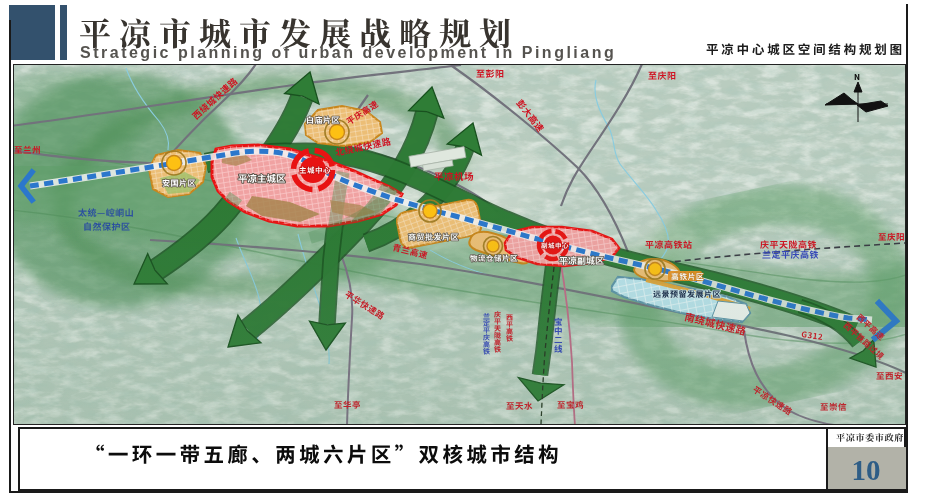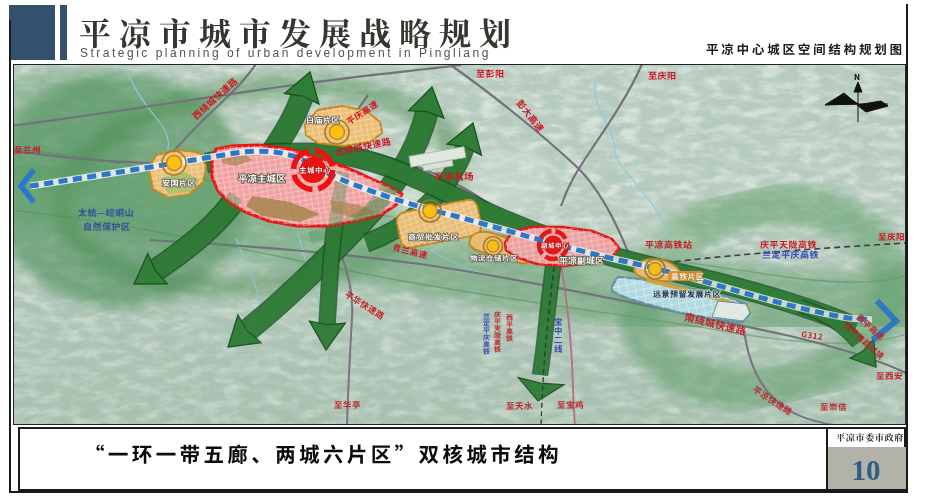--- a/index.html
+++ b/index.html
@@ -12,21 +12,21 @@
 
 <g transform="translate(79,45.5)">
       <path d="M5.4 -21.8 5.1 -21.7C6.2 -19.2 7.3 -16 7.4 -13.2C10.9 -9.8 14.7 -17.3 5.4 -21.8ZM23.2 -21.9C22.3 -18.4 21 -14.5 19.9 -12.1L20.3 -11.9C22.6 -13.8 25 -16.5 26.9 -19.5C27.6 -19.4 28.1 -19.7 28.2 -20.1ZM2.4 -24.5 2.7 -23.6H14V-10.2H1L1.3 -9.3H14V2.8H14.7C16.6 2.8 17.8 2 17.8 1.8V-9.3H30.1C30.6 -9.3 31 -9.4 31.1 -9.8C29.5 -11.1 27 -13 27 -13L24.7 -10.2H17.8V-23.6H28.9C29.3 -23.6 29.7 -23.7 29.8 -24.1C28.2 -25.4 25.7 -27.2 25.7 -27.2L23.4 -24.5Z M63.2 -7.9 62.9 -7.6C64.6 -5.6 66.6 -2.7 67.2 -0.1C70.9 2.5 73.7 -5 63.2 -7.9ZM57.6 -6.7 52.8 -8.5C51.9 -4.9 50 -1.6 48.2 0.4L48.5 0.8C51.6 -0.5 54.3 -2.7 56.4 -6.1C57.1 -6 57.5 -6.3 57.6 -6.7ZM56.9 -27.1 56.6 -26.9C57.5 -25.9 58.3 -24.2 58.3 -22.6C61.5 -20 65.2 -26.2 56.9 -27.1ZM67.5 -24.7 65.3 -21.9H49.4L49.6 -21H70.4C70.9 -21 71.2 -21.2 71.3 -21.5C69.9 -22.8 67.5 -24.7 67.5 -24.7ZM41.9 -25.9 41.6 -25.7C43 -24.1 44.4 -21.6 44.6 -19.5C48.1 -16.8 51.4 -23.9 41.9 -25.9ZM42.4 -6.9C42.1 -6.9 41 -6.9 41 -6.9V-6.3C41.6 -6.2 42.1 -6.1 42.6 -5.8C43.3 -5.3 43.5 -2.5 42.9 0.7C43.1 1.8 43.9 2.3 44.6 2.3C46.3 2.3 47.4 1.2 47.5 -0.3C47.6 -3 46.2 -4 46.2 -5.7C46.1 -6.5 46.4 -7.6 46.6 -8.5C47 -10 49 -16.1 50 -19.3L49.5 -19.4C44.2 -8.6 44.2 -8.6 43.4 -7.5C43.1 -6.9 42.9 -6.9 42.4 -6.9ZM51.9 -19.5V-8.6H52.5C54.3 -8.6 55.4 -9.2 55.4 -9.5V-10.4H58.2V-1.4C58.2 -1.1 58 -0.9 57.6 -0.9C57 -0.9 54.1 -1.1 54.1 -1.1V-0.6C55.6 -0.4 56.2 0 56.6 0.5C57.1 1 57.2 1.9 57.2 2.9C61.2 2.6 61.8 1.1 61.8 -1.3V-10.4H64.4V-8.9H65.1C66.9 -8.9 68.1 -9.5 68.1 -9.6V-16.9C68.8 -17 69.1 -17.2 69.3 -17.5L66 -19.9L64.3 -18H55.8ZM55.4 -11.3V-17.1H64.4V-11.3Z M92.4 -27.2 92.2 -27C93.2 -25.9 94.5 -24.1 94.9 -22.4C98.7 -20.1 101.7 -27.2 92.4 -27.2ZM107.1 -24.6 104.9 -21.8H81L81.3 -20.9H94V-16.6H89L85 -18.2V-1.6H85.6C87.1 -1.6 88.8 -2.4 88.8 -2.8V-15.6H94V2.9H94.8C96.8 2.9 98 2.1 98 1.9V-15.6H103.2V-5.9C103.2 -5.6 103 -5.4 102.6 -5.4C101.8 -5.4 99.2 -5.5 99.2 -5.5V-5.1C100.6 -4.9 101.2 -4.4 101.6 -3.9C102 -3.3 102.2 -2.5 102.3 -1.3C106.5 -1.7 107 -3.1 107 -5.6V-15C107.6 -15.2 108.1 -15.5 108.3 -15.7L104.6 -18.5L102.9 -16.6H98V-20.9H110.3C110.7 -20.9 111.1 -21 111.1 -21.4C109.6 -22.7 107.1 -24.6 107.1 -24.6Z M134.5 -13.7H137C136.9 -8.7 136.8 -6.3 136.3 -5.7C136.2 -5.6 136.1 -5.5 135.8 -5.5L133.5 -5.6C134.3 -8.3 134.5 -11.1 134.5 -13.5ZM146.8 -16.8C146.4 -14.7 145.8 -12.8 145.2 -11C144.6 -13.7 144.4 -16.6 144.3 -19.5H150.3C150.7 -19.5 151 -19.7 151.1 -20C150.5 -20.6 149.5 -21.4 148.8 -21.9C150.4 -22.7 150.5 -25.7 145.2 -25.8C145.4 -25.9 145.5 -26.1 145.5 -26.3L140.8 -26.8C140.8 -24.6 140.9 -22.5 140.9 -20.4H135L131 -21.9V-18.6C130.1 -19.6 129.2 -20.6 129.2 -20.6L127.7 -18.2V-25.2C128.5 -25.4 128.8 -25.7 128.9 -26.1L124.2 -26.6V-18.1H121.1L121.3 -17.2H124.2V-7.5C122.7 -7 121.4 -6.7 120.6 -6.5L122.6 -2.2C122.9 -2.4 123.3 -2.8 123.4 -3.2C126.7 -5.4 129.1 -7.3 130.8 -8.7C130.4 -4.7 129.2 -0.8 126.1 2.4L126.4 2.8C130.3 0.5 132.4 -2.4 133.4 -5.5V-5.2C134.3 -5 135 -4.6 135.4 -4.1C135.7 -3.7 135.8 -3 135.8 -2.3C136.9 -2.3 137.9 -2.5 138.6 -3.1C139.8 -4.2 140.1 -7 140.2 -13.2C140.8 -13.3 141.2 -13.5 141.4 -13.8L138.4 -16.3L136.7 -14.6H134.5V-19.5H141C141.2 -14.7 141.7 -10.2 142.9 -6.2C140.9 -2.8 138.3 -0.2 134.9 2L135.2 2.5C138.8 1 141.6 -1 143.9 -3.6C144.5 -2.2 145.2 -0.9 146 0.3C146.9 1.8 149.3 3.5 150.9 2.4C151.5 2 151.3 0.8 150.5 -1.2L151.2 -6.7L150.8 -6.7C150.3 -5.4 149.6 -3.8 149.2 -3C148.9 -2.5 148.7 -2.4 148.4 -3C147.5 -4.1 146.8 -5.4 146.3 -6.8C147.7 -9.1 148.8 -11.7 149.8 -14.8C150.6 -14.8 150.9 -15 151.1 -15.4ZM147.2 -21.9 146 -20.4H144.3C144.3 -22.1 144.3 -23.7 144.3 -25.4L144.8 -25.5C145.6 -24.7 146.5 -23.4 146.8 -22.1ZM127.7 -17.2H131V-13.5C131 -12.2 131 -10.8 130.9 -9.5L127.7 -8.5Z M172.4 -27.2 172.2 -27C173.2 -25.9 174.5 -24.1 174.9 -22.4C178.7 -20.1 181.7 -27.2 172.4 -27.2ZM187.1 -24.6 184.9 -21.8H161L161.3 -20.9H174V-16.6H169L165 -18.2V-1.6H165.6C167.1 -1.6 168.8 -2.4 168.8 -2.8V-15.6H174V2.9H174.8C176.8 2.9 178 2.1 178 1.9V-15.6H183.2V-5.9C183.2 -5.6 183 -5.4 182.6 -5.4C181.8 -5.4 179.2 -5.5 179.2 -5.5V-5.1C180.6 -4.9 181.2 -4.4 181.6 -3.9C182 -3.3 182.2 -2.5 182.3 -1.3C186.5 -1.7 187 -3.1 187 -5.6V-15C187.6 -15.2 188.1 -15.5 188.3 -15.7L184.6 -18.5L182.9 -16.6H178V-20.9H190.3C190.7 -20.9 191.1 -21 191.1 -21.4C189.6 -22.7 187.1 -24.6 187.1 -24.6Z M219.6 -26.2 219.4 -26C220.5 -24.5 221.8 -22.3 222.2 -20.3C225.6 -17.7 228.9 -24.4 219.6 -26.2ZM227.2 -21 225.1 -18.3H215.2C215.8 -20.6 216.3 -23.1 216.6 -25.5C217.4 -25.6 217.8 -25.9 217.9 -26.4L212.5 -27.2C212.3 -24.3 211.9 -21.3 211.3 -18.3H207.5C208.1 -20 208.9 -22.4 209.3 -23.9C210.2 -23.8 210.5 -24.2 210.7 -24.5L205.8 -25.9C205.4 -24.4 204.4 -20.9 203.6 -18.8C203.1 -18.5 202.7 -18.3 202.3 -18L206 -15.7L207.4 -17.3H211C209.4 -10.6 206.4 -4 200.8 0.8L201.2 1.1C206.5 -1.8 210 -5.9 212.4 -10.5C213.1 -8.3 214.2 -6 216.1 -4C213 -1.2 208.9 1 204 2.5L204.2 2.9C209.9 2 214.5 0.3 218.1 -2.1C220.4 -0.2 223.4 1.4 227.5 2.8C227.8 0.6 229.1 -0.4 231.1 -0.7L231.1 -1.1C226.9 -2 223.5 -3 220.8 -4.3C223.2 -6.4 225 -9 226.3 -11.9C227.1 -12 227.5 -12.1 227.7 -12.4L224.3 -15.7L222 -13.6H213.7C214.2 -14.8 214.6 -16.1 215 -17.3H230.1C230.6 -17.3 230.9 -17.5 231 -17.9C229.6 -19.1 227.2 -21 227.2 -21ZM213.3 -12.7H222.1C221.2 -10.1 219.7 -7.8 218 -5.8C215.3 -7.5 213.7 -9.4 212.8 -11.5Z M248.6 -20V-24.1H264.9V-20ZM256.8 -18 252.3 -18.5V-14.7H248.5L248.6 -16.8V-19H264.9V-17.8H265.5C266.7 -17.8 268.5 -18.4 268.5 -18.6V-23.5C269.2 -23.7 269.7 -23.9 269.9 -24.2L266.3 -26.9L264.6 -25.1H249.2L244.8 -26.6V-16.8C244.8 -10.3 244.4 -3.2 240.8 2.6L241.1 2.8C245.2 -0.3 247.1 -4.4 247.9 -8.5H250.8V-2.5C250.8 -1.9 250.6 -1.6 249.4 -0.9L251.6 3.1C251.8 2.9 252.1 2.7 252.3 2.4C255.2 0.5 257.7 -1.5 258.9 -2.5L258.8 -2.8L254.3 -1.6V-8.5H257.5C259.2 -2 262.7 1 268.3 2.9C268.8 1.1 269.8 -0.1 271.3 -0.5L271.4 -0.9C268.1 -1.4 265.1 -2.2 262.7 -3.6C264.5 -4.2 266.5 -4.9 267.8 -5.4C268.6 -5.2 268.9 -5.4 269.1 -5.7L265.2 -8.5C264.4 -7.5 263 -5.7 261.7 -4.3C260.2 -5.3 258.9 -6.7 258.1 -8.5H270.2C270.7 -8.5 271 -8.7 271.1 -9C269.8 -10.3 267.6 -12.1 267.6 -12.1L265.6 -9.4H263.5V-13.7H268.6C269 -13.7 269.3 -13.9 269.4 -14.2C268.2 -15.4 266.2 -17 266.2 -17L264.4 -14.7H263.5V-17.2C264.1 -17.3 264.4 -17.6 264.4 -18L259.9 -18.3V-14.7H255.9V-17.3C256.5 -17.4 256.7 -17.7 256.8 -18ZM248.1 -9.4C248.3 -10.9 248.4 -12.3 248.5 -13.7H252.3V-9.4ZM259.9 -9.4H255.9V-13.7H259.9Z M302.6 -25.7 302.3 -25.5C303.2 -24.2 304.3 -22.2 304.6 -20.4C305.2 -19.9 305.9 -19.8 306.4 -20L304.9 -17.5L301.4 -17.2C301.2 -19.9 301.1 -22.8 301.2 -25.6C302 -25.8 302.3 -26.1 302.3 -26.6L297.3 -27.1C297.3 -23.5 297.4 -20 297.8 -16.7L293.2 -16.3L293.6 -15.4L297.9 -15.8C298.3 -12 299.2 -8.4 300.7 -5.3C298.8 -2.4 296.3 0.2 293.2 2.3L293.5 2.6C296.9 1.2 299.7 -0.7 302.1 -2.9C303 -1.6 304 -0.3 305.3 0.8C306.7 2.1 309.4 3.5 310.9 2.1C311.5 1.5 311.3 0.5 310.1 -1.4L310.9 -6.9L310.6 -6.9C310 -5.6 309.1 -3.8 308.6 -3C308.3 -2.4 308 -2.4 307.5 -2.9C306.4 -3.7 305.5 -4.7 304.8 -5.9C306.6 -8.2 308 -10.7 309.1 -13.1C309.9 -13 310.2 -13.2 310.4 -13.6L305.4 -15.5C304.9 -13.5 304.1 -11.4 303.1 -9.4C302.3 -11.5 301.8 -13.8 301.5 -16.3L309.6 -17.1C310.1 -17.2 310.4 -17.4 310.4 -17.8C309.2 -18.6 307.4 -19.7 306.8 -20.1C308.5 -20.9 308.7 -24.5 302.6 -25.7ZM292 -26.8 287.2 -27.2V-12.4H286.6L282.6 -13.9V1.7H283.3C285.1 1.7 286.2 0.8 286.2 0.6V-1.5H291.7V0.3H292.3C293.5 0.3 295.2 -0.5 295.3 -0.8V-11C295.8 -11.1 296.2 -11.3 296.4 -11.6L293 -14.1L291.4 -12.4H290.8V-18.9H296.2C296.6 -18.9 296.9 -19.1 297 -19.4C295.9 -20.6 294 -22.5 294 -22.5L292.3 -19.8H290.8V-25.9C291.6 -26 291.9 -26.3 292 -26.8ZM286.2 -2.4V-11.4H291.7V-2.4Z M338.5 -27.2C337.5 -22.9 335.5 -18.9 333.3 -16.3V-22.9C334 -23.1 334.4 -23.3 334.6 -23.6L331.6 -25.9L330.1 -24.3H325.2L322.2 -25.6V-0.7H322.6C323.9 -0.7 325 -1.4 325 -1.7V-3.4H330.4V-1.4H330.9C331.9 -1.4 333.3 -2.1 333.3 -2.4V-8.5C334.1 -8.7 334.8 -9.1 335.6 -9.4V2.8H336.1C337.8 2.8 338.8 2.2 338.8 2V0.3H344.7V2.6H345.3C347 2.6 348.1 2 348.1 1.8V-7.6C348.8 -7.7 349.1 -7.9 349.3 -8.2L347 -10C347.7 -9.6 348.4 -9.3 349.1 -9C349.4 -10.8 350.1 -11.8 351.6 -12.3L351.7 -12.7C348.7 -13.3 346.2 -14.2 344.1 -15.5C345.8 -17.4 347.1 -19.5 348.1 -21.6C348.9 -21.7 349.2 -21.8 349.4 -22.1L346.3 -24.9L344.4 -23H340.7C341.1 -23.6 341.4 -24.3 341.7 -25C342.4 -25 342.8 -25.2 343 -25.6ZM338.8 -0.6V-7.8H344.7V-0.6ZM330.4 -23.4V-14.5H328.9V-23.4ZM326.5 -23.4V-14.5H325V-23.4ZM325 -13.6H326.5V-4.4H325ZM330.4 -13.6V-4.4H328.9V-13.6ZM333.3 -9.1V-15.5C335.2 -16.6 336.9 -18 338.3 -19.7C339 -18.2 339.7 -16.7 340.6 -15.5C338.7 -13 336.2 -10.8 333.3 -9.1ZM344.4 -22.1C343.8 -20.4 342.9 -18.7 341.8 -17.1C340.7 -18.1 339.7 -19.2 338.9 -20.4C339.4 -21 339.8 -21.5 340.2 -22.1ZM342.1 -13.6C343.3 -12.4 344.5 -11.3 346.1 -10.4L344.6 -8.7H339.2L336.4 -9.8C338.6 -10.8 340.5 -12.1 342.1 -13.6Z M378.2 -9V-23.8H385.3V-10.8L382.8 -11C383.2 -13.8 383.2 -16.9 383.3 -20.3C384.1 -20.4 384.4 -20.7 384.4 -21.1L380 -21.6C380 -10.9 380.5 -3.2 369.9 2.4L370.2 2.9C377 0.4 380.2 -2.8 381.7 -6.9V-0.8C381.7 1.2 382.1 1.8 384.6 1.8H386.8C390.5 1.8 391.6 1 391.6 -0.2C391.6 -0.8 391.4 -1.2 390.6 -1.5L390.5 -5.8H390.1C389.7 -3.9 389.3 -2.1 389 -1.7C388.9 -1.3 388.8 -1.3 388.4 -1.3C388.2 -1.2 387.7 -1.2 387 -1.2H385.3C384.7 -1.2 384.6 -1.4 384.6 -1.8V-10C384.9 -10 385.2 -10.1 385.3 -10.3V-7.9H386C387.1 -7.9 388.8 -8.7 388.9 -8.9V-23.5C389.3 -23.6 389.7 -23.8 389.8 -24L386.7 -26.4L385.1 -24.8H378.4L374.8 -26.2V-13C373.6 -14.1 371.7 -15.7 371.7 -15.7L370 -13.3H368.8C368.9 -14.4 369 -15.5 369 -16.6V-19.4H373.5C373.9 -19.4 374.2 -19.6 374.3 -19.9C373.2 -21 371.3 -22.6 371.3 -22.6L369.6 -20.3H369V-25.8C369.8 -25.9 370 -26.2 370.1 -26.7L365.4 -27.2V-20.3H361.2L361.5 -19.4H365.4V-16.6C365.4 -15.6 365.4 -14.4 365.3 -13.3H360.6L360.9 -12.4H365.3C365 -7 363.9 -1.7 360.6 2.4L361 2.6C365.2 -0.1 367.3 -4.4 368.2 -8.9C369.6 -7.2 370.7 -4.7 370.7 -2.6C373.9 0.2 377 -6.8 368.4 -9.9C368.5 -10.7 368.7 -11.6 368.7 -12.4H374C374.4 -12.4 374.7 -12.5 374.8 -12.8V-7.8H375.3C376.8 -7.8 378.2 -8.6 378.2 -9Z M409.9 -25.8 409.7 -25.5C410.9 -24.6 412.3 -22.9 412.7 -21.5C415.9 -19.7 417.9 -25.8 409.9 -25.8ZM419.6 -24.5V-4.5H420.2C421.5 -4.5 423 -5.2 423 -5.5V-23.1C423.9 -23.3 424.1 -23.6 424.2 -24ZM425.9 -26.7V-1.9C425.9 -1.5 425.7 -1.3 425.1 -1.3C424.4 -1.3 420.9 -1.6 420.9 -1.6V-1.1C422.5 -0.8 423.3 -0.4 423.8 0.2C424.4 0.8 424.5 1.6 424.6 2.8C429 2.5 429.6 1 429.6 -1.7V-25.3C430.4 -25.4 430.7 -25.8 430.8 -26.2ZM400.8 -17 401.1 -16.2 405.2 -16.7C405.8 -12.8 406.7 -9.2 408.3 -5.9C406.2 -2.9 403.7 -0.5 400.7 1.5L401 2C404.3 0.5 407.1 -1.3 409.4 -3.7C410.4 -2.1 411.5 -0.7 412.8 0.6C414.2 2 416.9 3.5 418.4 2.1C418.9 1.7 418.8 0.6 417.7 -1.3L418.5 -6.8L418.1 -6.8C417.5 -5.5 416.7 -3.8 416.1 -2.9C415.8 -2.4 415.5 -2.4 415.1 -2.9C413.9 -3.9 412.8 -5.2 412 -6.6C413.7 -8.9 415.2 -11.6 416.4 -14.8C417.2 -14.8 417.5 -15 417.7 -15.4L413.2 -17.1C412.4 -14.3 411.6 -11.9 410.5 -9.8C409.6 -12.1 409.1 -14.6 408.8 -17.1L418 -18.3C418.5 -18.3 418.8 -18.6 418.8 -18.9C417.4 -19.9 415.2 -21.3 415.2 -21.3L413.6 -18.6L408.7 -18C408.4 -20.6 408.3 -23.2 408.4 -25.8C409.2 -25.9 409.5 -26.3 409.5 -26.7L404.6 -27.2C404.6 -23.9 404.8 -20.6 405.2 -17.6Z" fill="#38342f"></path>
     </g>
 
 <g transform="translate(706,54)">
       <path d="M2 -7.6C2.4 -6.7 2.8 -5.6 2.9 -4.9L4.4 -5.4C4.2 -6.1 3.8 -7.2 3.4 -8ZM9.1 -8C8.9 -7.2 8.4 -6.1 8 -5.4L9.3 -5C9.8 -5.6 10.3 -6.6 10.7 -7.6ZM0.6 -4.5V-3H5.5V1.1H7V-3H12V-4.5H7V-8.4H11.2V-9.9H1.2V-8.4H5.5V-4.5Z M21.1 -5.9H24.8V-4.7H21.1ZM19.9 -3C19.5 -2.1 18.9 -1 18.3 -0.4C18.6 -0.2 19.2 0.3 19.4 0.5C20.1 -0.2 20.8 -1.5 21.3 -2.6ZM24.5 -2.5C25 -1.6 25.6 -0.4 25.9 0.3L27.2 -0.3C26.9 -1 26.3 -2.1 25.8 -3ZM15.7 -9.5C16.3 -8.4 17 -6.9 17.2 -6L18.6 -6.9C18.3 -7.8 17.6 -9.1 17 -10.2ZM15.6 -0.1 17.1 0.5C17.7 -0.9 18.2 -2.5 18.8 -4L17.4 -4.6C16.9 -3 16.1 -1.2 15.6 -0.1ZM21.9 -10.3 22.2 -9.3H18.9V-7.9H27.1V-9.3H24C23.8 -9.7 23.6 -10.2 23.3 -10.7ZM19.6 -7.2V-3.5H22.2V-0.5C22.2 -0.3 22.1 -0.3 22 -0.3C21.8 -0.2 21.1 -0.2 20.5 -0.3C20.7 0.1 20.9 0.7 21 1.1C21.9 1.1 22.6 1.1 23.1 0.9C23.6 0.7 23.8 0.3 23.8 -0.4V-3.5H26.3V-7.2Z M36 -10.6V-8.5H31.7V-2.1H33.2V-2.8H36V1.1H37.6V-2.8H40.5V-2.2H42V-8.5H37.6V-10.6ZM33.2 -4.3V-7H36V-4.3ZM40.5 -4.3H37.6V-7H40.5Z M49.6 -7V-1.2C49.6 0.4 50 0.9 51.7 0.9C52 0.9 53.4 0.9 53.8 0.9C55.3 0.9 55.7 0.1 55.9 -2.2C55.5 -2.4 54.8 -2.6 54.5 -2.9C54.4 -0.9 54.3 -0.5 53.6 -0.5C53.3 -0.5 52.1 -0.5 51.9 -0.5C51.3 -0.5 51.2 -0.6 51.2 -1.2V-7ZM47.3 -6.3C47.2 -4.6 46.8 -2.8 46.4 -1.4L47.9 -0.8C48.3 -2.2 48.6 -4.4 48.8 -6ZM55.1 -6.1C55.8 -4.7 56.4 -2.7 56.6 -1.4L58.1 -2C57.9 -3.3 57.2 -5.2 56.5 -6.7ZM50 -9.4C51.2 -8.6 52.7 -7.4 53.4 -6.7L54.5 -7.8C53.8 -8.6 52.2 -9.7 51 -10.4Z M71.8 -6.3C71.6 -5.4 71.4 -4.6 71.1 -3.9C70.9 -5 70.9 -6.2 70.8 -7.5H73.2V-8.9H72.5L73 -9.2C72.8 -9.6 72.3 -10.2 71.8 -10.7L70.8 -10.1C71.1 -9.7 71.5 -9.3 71.8 -8.9H70.8C70.8 -9.5 70.8 -10.1 70.8 -10.6H69.4L69.4 -8.9H65.6V-4.7C65.6 -3.9 65.6 -3.1 65.4 -2.2L65.2 -3.1L64.2 -2.8V-6.3H65.2V-7.6H64.2V-10.5H62.9V-7.6H61.8V-6.3H62.9V-2.3C62.4 -2.1 61.9 -2 61.6 -1.9L62 -0.4C63 -0.8 64.2 -1.3 65.3 -1.7C65.1 -1 64.8 -0.3 64.3 0.2C64.6 0.4 65.1 0.9 65.4 1.2C66.2 0.3 66.6 -0.9 66.8 -2.1C66.9 -1.8 67 -1.3 67.1 -0.9C67.5 -0.9 67.9 -0.9 68.2 -1C68.5 -1 68.7 -1.1 68.9 -1.4C69.1 -1.8 69.2 -2.9 69.2 -5.7C69.2 -5.8 69.2 -6.2 69.2 -6.2H67V-7.5H69.4C69.5 -5.5 69.7 -3.5 70 -2C69.4 -1.1 68.6 -0.4 67.7 0.1C68 0.4 68.5 0.9 68.7 1.1C69.4 0.7 70 0.2 70.5 -0.4C70.8 0.5 71.3 1 71.9 1C72.9 1 73.3 0.5 73.5 -1.5C73.1 -1.7 72.7 -2 72.4 -2.3C72.4 -1 72.3 -0.4 72.1 -0.4C71.9 -0.4 71.6 -0.9 71.4 -1.7C72.2 -3 72.8 -4.4 73.2 -6ZM67 -5H68C67.9 -3.1 67.9 -2.4 67.8 -2.2C67.7 -2.1 67.6 -2.1 67.5 -2.1C67.3 -2.1 67.1 -2.1 66.8 -2.1C66.9 -3 67 -3.9 67 -4.7Z M88.1 -10.1H77.5V0.8H88.5V-0.7H79V-8.6H88.1ZM79.8 -7C80.6 -6.3 81.6 -5.5 82.5 -4.7C81.5 -3.8 80.4 -3 79.3 -2.4C79.6 -2.1 80.2 -1.5 80.4 -1.2C81.5 -1.9 82.6 -2.7 83.6 -3.7C84.6 -2.8 85.5 -1.9 86.1 -1.2L87.3 -2.4C86.7 -3 85.7 -3.9 84.7 -4.8C85.5 -5.7 86.3 -6.7 86.9 -7.7L85.5 -8.2C85 -7.4 84.3 -6.5 83.6 -5.7C82.6 -6.5 81.7 -7.2 80.8 -7.9Z M98.5 -6.4C99.8 -5.7 101.6 -4.8 102.5 -4.2L103.5 -5.5C102.5 -6 100.7 -6.8 99.5 -7.4ZM96.5 -7.4C95.4 -6.6 94 -5.9 92.7 -5.4L93.5 -4.1L94.2 -4.4V-3.1H97.2V-0.7H92.7V0.7H103.5V-0.7H98.8V-3.1H102V-4.5H94.3C95.5 -5 96.7 -5.7 97.5 -6.4ZM96.8 -10.3C97 -10 97.1 -9.6 97.2 -9.2H92.6V-6.1H94V-7.9H102V-6.4H103.5V-9.2H99.1C98.9 -9.7 98.6 -10.3 98.4 -10.7Z M108 -7.6V1.1H109.5V-7.6ZM108.2 -9.8C108.7 -9.2 109.4 -8.4 109.6 -7.8L110.9 -8.7C110.6 -9.2 109.9 -10 109.3 -10.5ZM112.1 -3.5H114.6V-2.3H112.1ZM112.1 -5.9H114.6V-4.7H112.1ZM110.8 -7.1V-1.1H116V-7.1ZM111.3 -10V-8.6H117.3V-0.5C117.3 -0.4 117.2 -0.3 117.1 -0.3C116.9 -0.3 116.4 -0.3 116.1 -0.3C116.2 0.1 116.4 0.7 116.5 1C117.3 1 117.9 1 118.3 0.8C118.7 0.6 118.8 0.2 118.8 -0.5V-10Z M122.7 -0.9 123 0.6C124.3 0.3 126 0 127.7 -0.4L127.6 -1.8C125.8 -1.4 124 -1.1 122.7 -0.9ZM123.1 -5.2C123.3 -5.3 123.6 -5.4 124.8 -5.5C124.3 -5 124 -4.5 123.8 -4.4C123.3 -3.9 123.1 -3.6 122.7 -3.6C122.9 -3.2 123.1 -2.4 123.2 -2.1C123.6 -2.3 124.1 -2.5 127.5 -3.1C127.5 -3.4 127.5 -4 127.5 -4.4L125.3 -4C126.2 -5 127.1 -6.2 127.8 -7.3L126.4 -8.2C126.2 -7.8 125.9 -7.3 125.7 -6.9L124.6 -6.8C125.3 -7.7 126 -8.9 126.5 -10L124.9 -10.6C124.5 -9.2 123.6 -7.8 123.4 -7.4C123.1 -7 122.9 -6.8 122.6 -6.7C122.8 -6.3 123 -5.6 123.1 -5.2ZM130.2 -10.6V-9.1H127.5V-7.7H130.2V-6.3H127.9V-4.9H134V-6.3H131.7V-7.7H134.3V-9.1H131.7V-10.6ZM128.2 -3.9V1.1H129.6V0.6H132.3V1.1H133.8V-3.9ZM129.6 -0.8V-2.6H132.3V-0.8Z M139.8 -10.6V-8.3H138.2V-6.9H139.8C139.4 -5.4 138.7 -3.6 137.9 -2.7C138.2 -2.2 138.5 -1.6 138.7 -1.1C139.1 -1.8 139.5 -2.7 139.8 -3.7V1.1H141.3V-4.6C141.6 -4.1 141.8 -3.5 142 -3.1L142.9 -4.2C142.6 -4.5 141.6 -6.1 141.3 -6.5V-6.9H142.4C142.3 -6.7 142.1 -6.5 141.9 -6.3C142.3 -6.1 142.9 -5.6 143.1 -5.4C143.6 -5.9 143.9 -6.5 144.3 -7.2H148C147.9 -2.8 147.7 -1 147.4 -0.6C147.3 -0.4 147.1 -0.3 146.9 -0.3C146.6 -0.3 146.1 -0.3 145.4 -0.4C145.7 0 145.9 0.7 145.9 1.1C146.5 1.1 147.2 1.1 147.6 1.1C148.1 1 148.4 0.8 148.7 0.4C149.2 -0.3 149.4 -2.3 149.5 -7.9C149.5 -8.1 149.5 -8.6 149.5 -8.6H144.9C145.1 -9.2 145.3 -9.7 145.4 -10.3L144 -10.6C143.7 -9.3 143.1 -8 142.5 -7V-8.3H141.3V-10.6ZM145.3 -4.4 145.7 -3.3 144.4 -3.1C144.9 -4 145.4 -5.2 145.8 -6.2L144.3 -6.7C144 -5.3 143.4 -3.8 143.2 -3.4C142.9 -3 142.8 -2.8 142.5 -2.7C142.7 -2.4 142.9 -1.7 143 -1.4C143.3 -1.6 143.7 -1.7 146.1 -2.2C146.2 -1.9 146.3 -1.7 146.3 -1.4L147.5 -1.9C147.3 -2.7 146.8 -3.9 146.4 -4.8Z M158.8 -10.1V-3.4H160.2V-8.8H163.1V-3.4H164.6V-10.1ZM155.3 -10.5V-8.7H153.7V-7.3H155.3V-6.5L155.3 -5.8H153.4V-4.4H155.2C155 -2.8 154.6 -1.2 153.3 -0C153.7 0.2 154.2 0.7 154.4 1C155.4 0 156 -1.3 156.3 -2.6C156.8 -2 157.3 -1.2 157.6 -0.8L158.6 -1.8C158.3 -2.2 157.1 -3.7 156.6 -4.2L156.6 -4.4H158.4V-5.8H156.7L156.7 -6.5V-7.3H158.2V-8.7H156.7V-10.5ZM161 -8V-6C161 -4.1 160.6 -1.6 157.4 0C157.7 0.2 158.2 0.8 158.4 1.1C159.8 0.4 160.7 -0.6 161.3 -1.7V-0.6C161.3 0.5 161.7 0.8 162.7 0.8H163.6C164.8 0.8 165 0.3 165.2 -1.6C164.8 -1.7 164.3 -1.9 164 -2.2C163.9 -0.6 163.9 -0.3 163.6 -0.3H163C162.8 -0.3 162.6 -0.4 162.6 -0.7V-3.8H162.1C162.3 -4.6 162.4 -5.3 162.4 -6V-8Z M176.1 -9.3V-2.4H177.5V-9.3ZM178.4 -10.5V-0.6C178.4 -0.4 178.4 -0.4 178.1 -0.3C177.9 -0.3 177.2 -0.3 176.5 -0.4C176.7 0.1 176.9 0.7 177 1.1C178.1 1.1 178.8 1.1 179.3 0.8C179.8 0.6 179.9 0.2 179.9 -0.6V-10.5ZM172 -9.7C172.6 -9.2 173.4 -8.4 173.7 -7.9L174.8 -8.8C174.4 -9.3 173.6 -10 173 -10.5ZM173.7 -6C173.3 -5.1 172.9 -4.4 172.4 -3.6C172.2 -4.4 172.1 -5.2 171.9 -6.1L175.6 -6.5L175.5 -7.9L171.8 -7.5C171.7 -8.5 171.7 -9.5 171.7 -10.6H170.2C170.2 -9.5 170.2 -8.4 170.3 -7.3L168.6 -7.1L168.8 -5.7L170.5 -5.9C170.6 -4.5 170.9 -3.3 171.2 -2.2C170.4 -1.5 169.6 -0.8 168.6 -0.3C168.9 -0.1 169.5 0.5 169.7 0.8C170.4 0.4 171.1 -0.2 171.8 -0.8C172.3 0.4 173 1 173.9 1C175 1 175.5 0.5 175.8 -1.7C175.4 -1.9 174.8 -2.2 174.5 -2.5C174.5 -1.1 174.3 -0.5 174 -0.5C173.6 -0.5 173.2 -1 172.9 -2C173.8 -3 174.5 -4.2 175.1 -5.5Z M184.5 -10.1V1.1H185.9V0.7H193.7V1.1H195.2V-10.1ZM186.9 -1.7C188.6 -1.6 190.7 -1.1 191.9 -0.6H185.9V-4.4C186.2 -4.1 186.4 -3.6 186.5 -3.4C187.2 -3.5 187.9 -3.7 188.5 -4L188.1 -3.3C189.1 -3.1 190.5 -2.7 191.2 -2.3L191.8 -3.2C191.1 -3.6 189.9 -3.9 188.9 -4.1C189.3 -4.3 189.6 -4.4 189.9 -4.6C190.9 -4.1 192 -3.8 193.1 -3.5C193.2 -3.8 193.5 -4.2 193.7 -4.5V-0.6H192.1L192.7 -1.7C191.4 -2.1 189.3 -2.5 187.6 -2.7ZM188.7 -8.8C188.1 -7.9 187 -7 186 -6.4C186.3 -6.2 186.8 -5.8 187 -5.5C187.2 -5.7 187.5 -5.9 187.7 -6.1C188 -5.8 188.3 -5.6 188.6 -5.4C187.8 -5 186.8 -4.8 185.9 -4.6V-8.8ZM188.8 -8.8H193.7V-4.7C192.9 -4.8 192 -5.1 191.2 -5.4C192 -5.9 192.8 -6.6 193.3 -7.4L192.4 -7.9L192.2 -7.8H189.5C189.6 -8 189.8 -8.2 189.9 -8.4ZM189.9 -6C189.4 -6.2 189 -6.5 188.7 -6.7H191.1C190.8 -6.5 190.3 -6.2 189.9 -6Z" fill="#1d1d1d"></path>
     </g>
 </svg>
 
-<div class="abs" style="left:80px;top:47px;line-height:12px;font-family:'Liberation Sans',sans-serif;font-weight:normal;font-size:12px;letter-spacing:2.5px;color:#55534f;white-space:nowrap">Strategic planning of urban development in Pingliang</div>
+<div class="abs" style="left:80px;top:47px;line-height:12px;font-family:'Liberation Sans',sans-serif;font-weight:bold;font-size:16px;letter-spacing:2.5px;color:#55534f;white-space:nowrap">Strategic planning of urban development in Pingliang</div>
 <svg class="abs" style="left:0;top:0" width="925" height="500" viewBox="0 0 925 500">
 <defs>
 <filter id="tex" x="0" y="0" width="1" height="1">
         <feTurbulence type="fractalNoise" baseFrequency="0.05 0.12" numOctaves="4" seed="11"></feTurbulence>
         <feColorMatrix type="matrix" values="0 0 0 0 1  0 0 0 0 1  0 0 0 0 0.98  1.6 1.6 1.6 0 -2.1"></feColorMatrix>
       </filter>
 <filter id="tex2" x="0" y="0" width="1" height="1">
         <feTurbulence type="fractalNoise" baseFrequency="0.048 0.115" numOctaves="4" seed="4"></feTurbulence>
         <feColorMatrix type="matrix" values="0 0 0 0 0.42  0 0 0 0 0.58  0 0 0 0 0.50  1.5 1.5 1.5 0 -1.95"></feColorMatrix>
       </filter>

